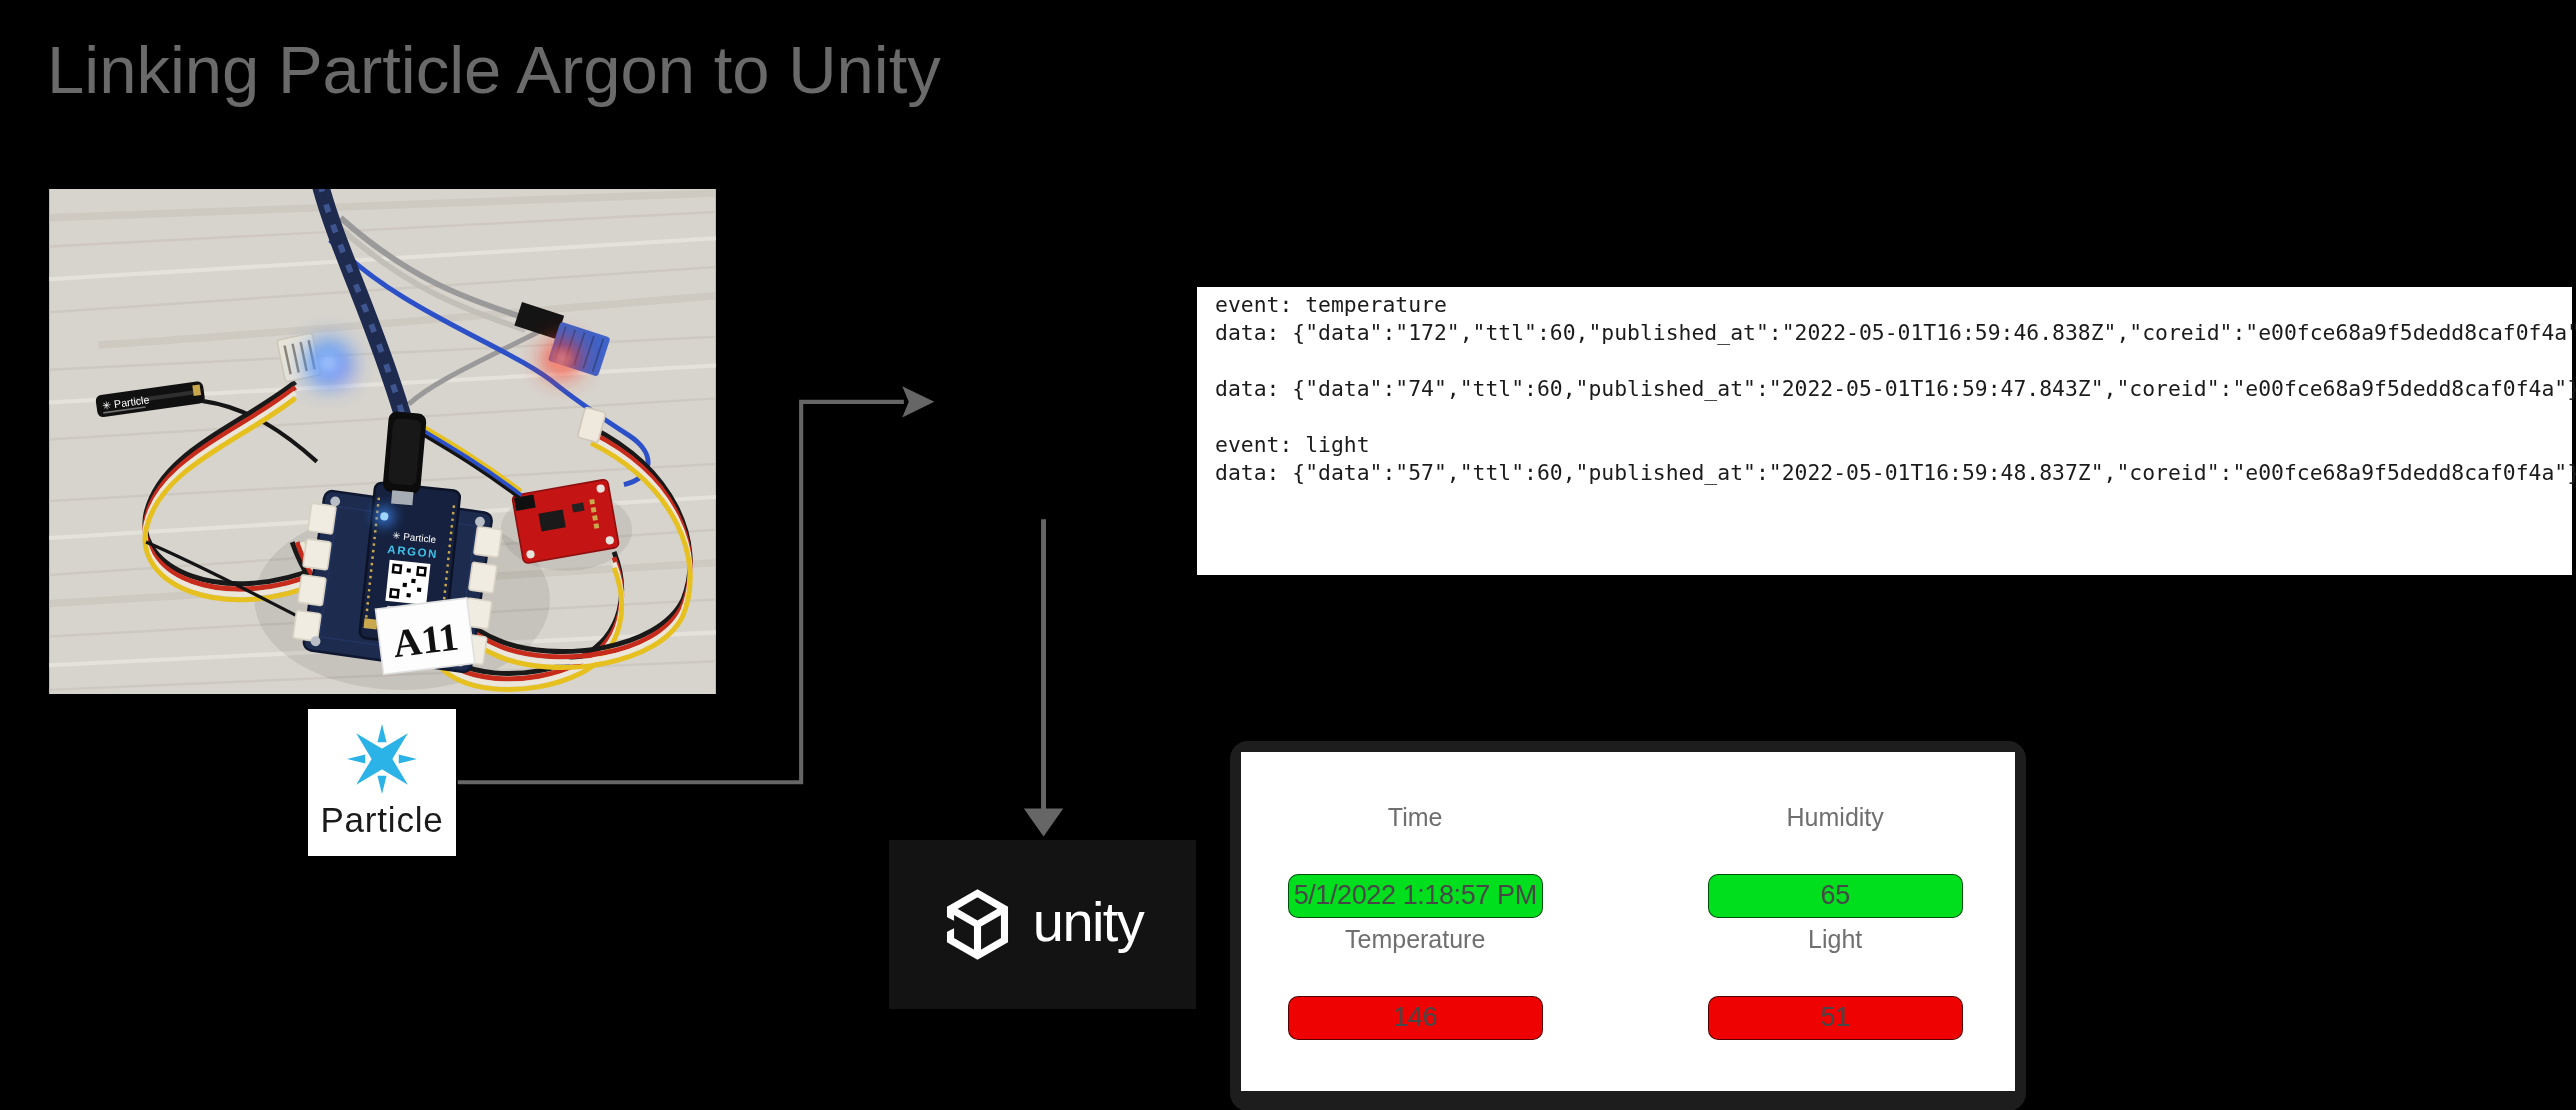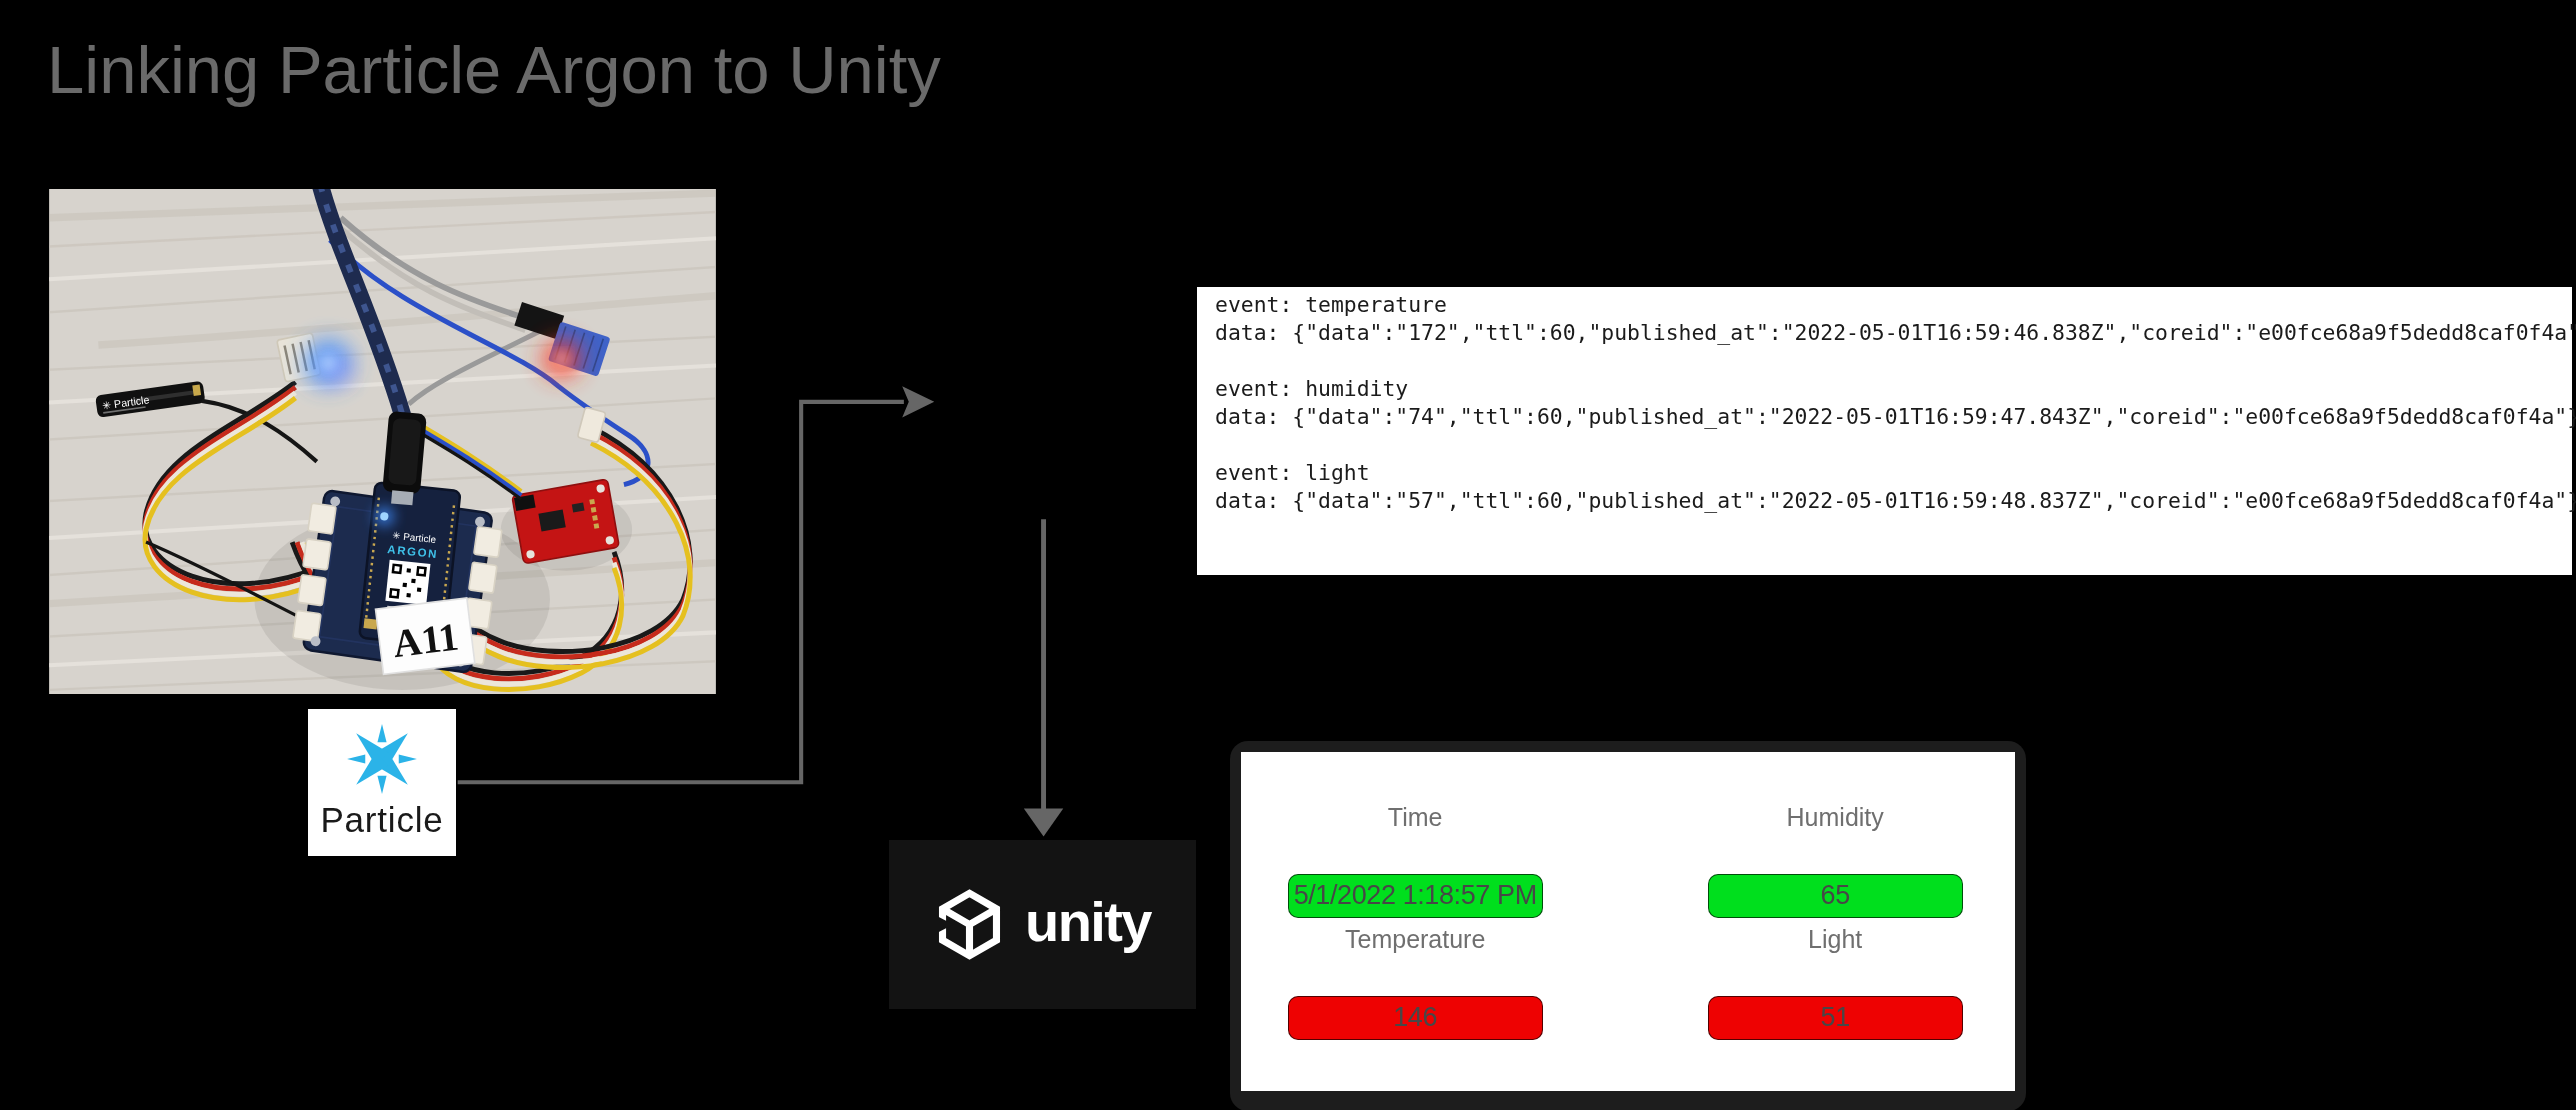--- a/index.html
+++ b/index.html
@@ -18,21 +18,21 @@
   .particle-node svg{margin-top:11.5px;}
   .particle-label{font-size:35px;font-weight:300;color:#1a1a1a;letter-spacing:0.8px;margin-top:3.3px;}
 
   .console{position:absolute;left:1197px;top:287px;width:1375px;height:288px;background:#ffffff;
     box-sizing:border-box;padding:4.1px 0 0 18px;font-family:"DejaVu Sans Mono",monospace;
     font-size:21.4px;color:#1b1b1b;}
   .console-line{height:28px;line-height:28px;white-space:pre;}
 
   .unity-node{position:absolute;left:889px;top:840px;width:307px;height:169px;background:#131313;
     display:flex;align-items:center;justify-content:center;gap:20px;}
-  .unity-label{font-size:56px;font-weight:700;color:#ffffff;letter-spacing:-1.6px;padding-bottom:6.6px;}
+  .unity-label{font-size:56px;font-weight:400;color:#ffffff;letter-spacing:-1.6px;padding-bottom:6.6px;}
 
   .panel{position:absolute;left:1230px;top:741px;width:796px;height:370px;background:#1d1d1d;border-radius:18px;}
   .panel-inner{position:absolute;left:10.7px;top:10.7px;right:10.7px;bottom:20.5px;background:#ffffff;}
   .field{position:absolute;width:255px;}
   .field-0{left:47px;top:49px;}
   .field-1{left:467px;top:49px;}
   .field-2{left:47px;top:171px;}
   .field-3{left:467px;top:171px;}
   .field-label{text-align:center;font-size:25px;line-height:33px;color:#6f6f6f;margin-bottom:10.7px;}
   .field-value{height:44px;box-sizing:border-box;border:1.6px solid rgba(0,0,0,0.65);border-radius:10px;
@@ -313,21 +313,20 @@
         <polygon points="4,50 28,56 28,44"></polygon>
       </g>
     </svg>
     <div class="particle-label">Particle</div>
   </div>
 
   <div class="console">
     <div class="console-line">event: temperature</div>
     <div class="console-line">data: {"data":"172","ttl":60,"published_at":"2022-05-01T16:59:46.838Z","coreid":"e00fce68a9f5dedd8caf0f4a"}</div>
     <div class="console-line"></div>
-    <div class="console-line">event: humidity</div>
     <div class="console-line">data: {"data":"74","ttl":60,"published_at":"2022-05-01T16:59:47.843Z","coreid":"e00fce68a9f5dedd8caf0f4a"}</div>
     <div class="console-line"></div>
     <div class="console-line">event: light</div>
     <div class="console-line">data: {"data":"57","ttl":60,"published_at":"2022-05-01T16:59:48.837Z","coreid":"e00fce68a9f5dedd8caf0f4a"}</div>
   </div>
 
   <div class="unity-node">
     <svg width="71" height="71" viewBox="0 0 100 100">
       <g stroke="#ffffff" stroke-width="10" fill="none" stroke-linejoin="miter">
         <path d="M50,6 L88,28 L88,72 L50,94 L12,72 L12,28 Z"></path>

